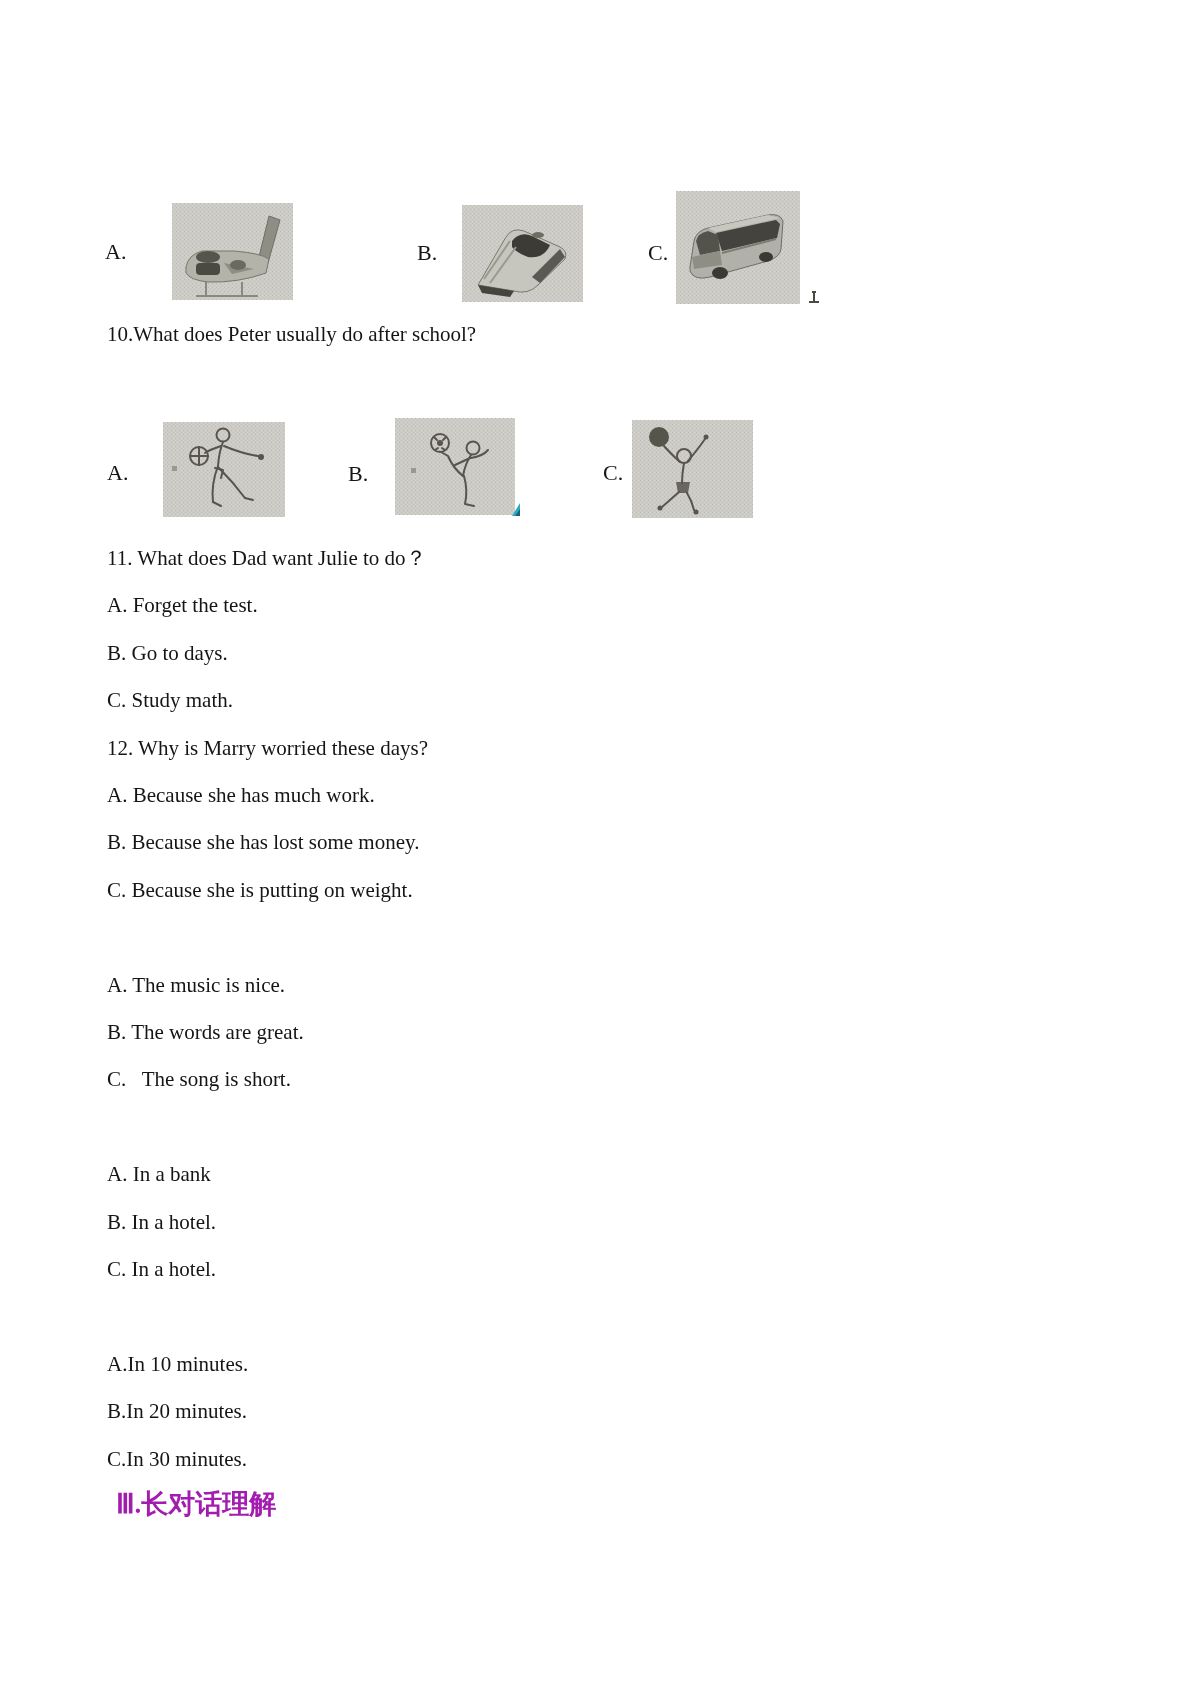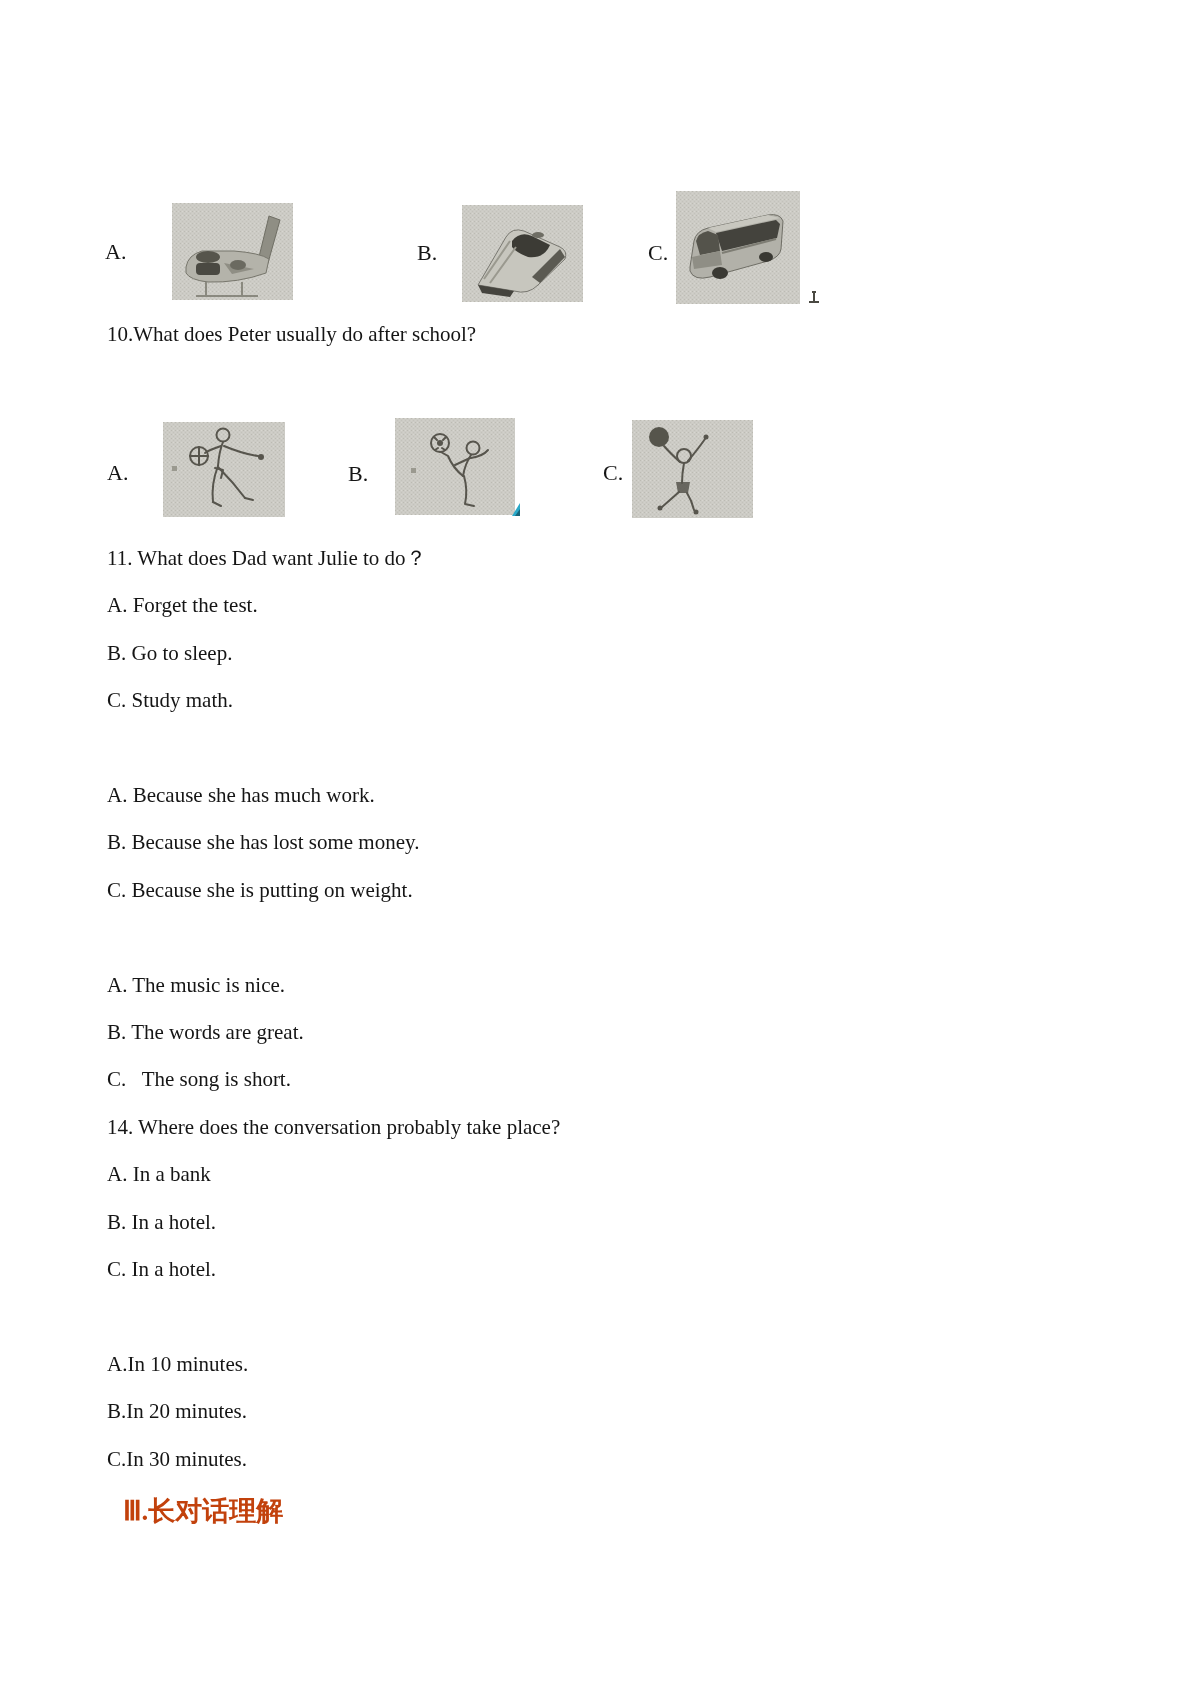--- a/index.html
+++ b/index.html
@@ -24,25 +24,25 @@
     position:absolute;
     margin:0;
     font-size:22px;
     line-height:26px;
     color:#151515;
   }
   .pic{position:absolute;}
   .heading{
     position:absolute;
     left:107px;
-    margin:16px;
+    margin:9px;
     font-size:27px;
     line-height:32px;
     font-weight:bold;
-    color:#c2410c;
+    color:#a21caf;
   }
   .sk{stroke:#57554d;stroke-width:2;fill:none;stroke-linecap:round;stroke-linejoin:round;}
 </style>
 </head>
 <body>
 
 <div class="page">
 
   <svg width="0" height="0" style="position:absolute">
     <defs>
@@ -143,32 +143,32 @@
     <circle cx="74" cy="17" r="2.5" fill="#57554d"></circle>
     <path class="sk" d="M52,43 Q50,54 50,63"></path>
     <path d="M44,62 L58,62 L56,73 L46,73 Z" fill="#56554c" opacity="0.85"></path>
     <path class="sk" d="M47,72 Q38,80 30,87 M55,73 Q60,81 62,90"></path>
     <circle cx="28" cy="88" r="2.5" fill="#57554d"></circle>
     <circle cx="64" cy="92" r="2.5" fill="#57554d"></circle>
   </svg>
 
   <p class="line" style="top:545px">11. What does Dad want Julie to do？</p>
   <p class="line" style="top:592px">A. Forget the test.</p>
-  <p class="line" style="top:640px">B. Go to sleep.</p>
+  <p class="line" style="top:640px">B. Go to days.</p>
   <p class="line" style="top:687px">C. Study math.</p>
 
+  <p class="line" style="top:735px">12. Why is Marry worried these days?</p>
   <p class="line" style="top:782px">A. Because she has much work.</p>
   <p class="line" style="top:829px">B. Because she has lost some money.</p>
   <p class="line" style="top:877px">C. Because she is putting on weight.</p>
 
   <p class="line" style="top:972px">A. The music is nice.</p>
   <p class="line" style="top:1019px">B. The words are great.</p>
   <p class="line" style="top:1066px">C.   The song is short.</p>
 
-  <p class="line" style="top:1114px">14. Where does the conversation probably take place?</p>
   <p class="line" style="top:1161px">A. In a bank</p>
   <p class="line" style="top:1209px">B. In a hotel.</p>
   <p class="line" style="top:1256px">C. In a hotel.</p>
 
   <p class="line" style="top:1351px">A.In 10 minutes.</p>
   <p class="line" style="top:1398px">B.In 20 minutes.</p>
   <p class="line" style="top:1446px">C.In 30 minutes.</p>
 
   <h2 class="heading" style="top:1479px">Ⅲ.长对话理解</h2>
 

